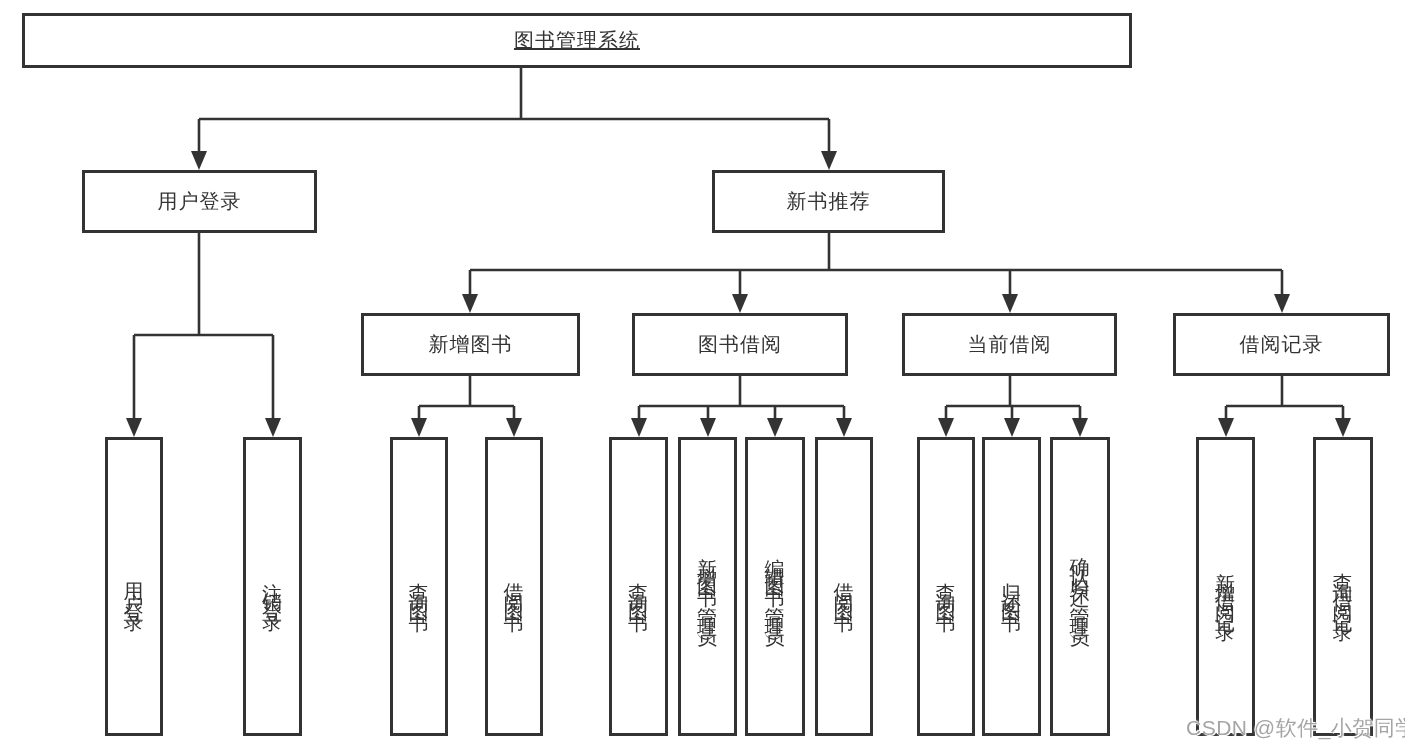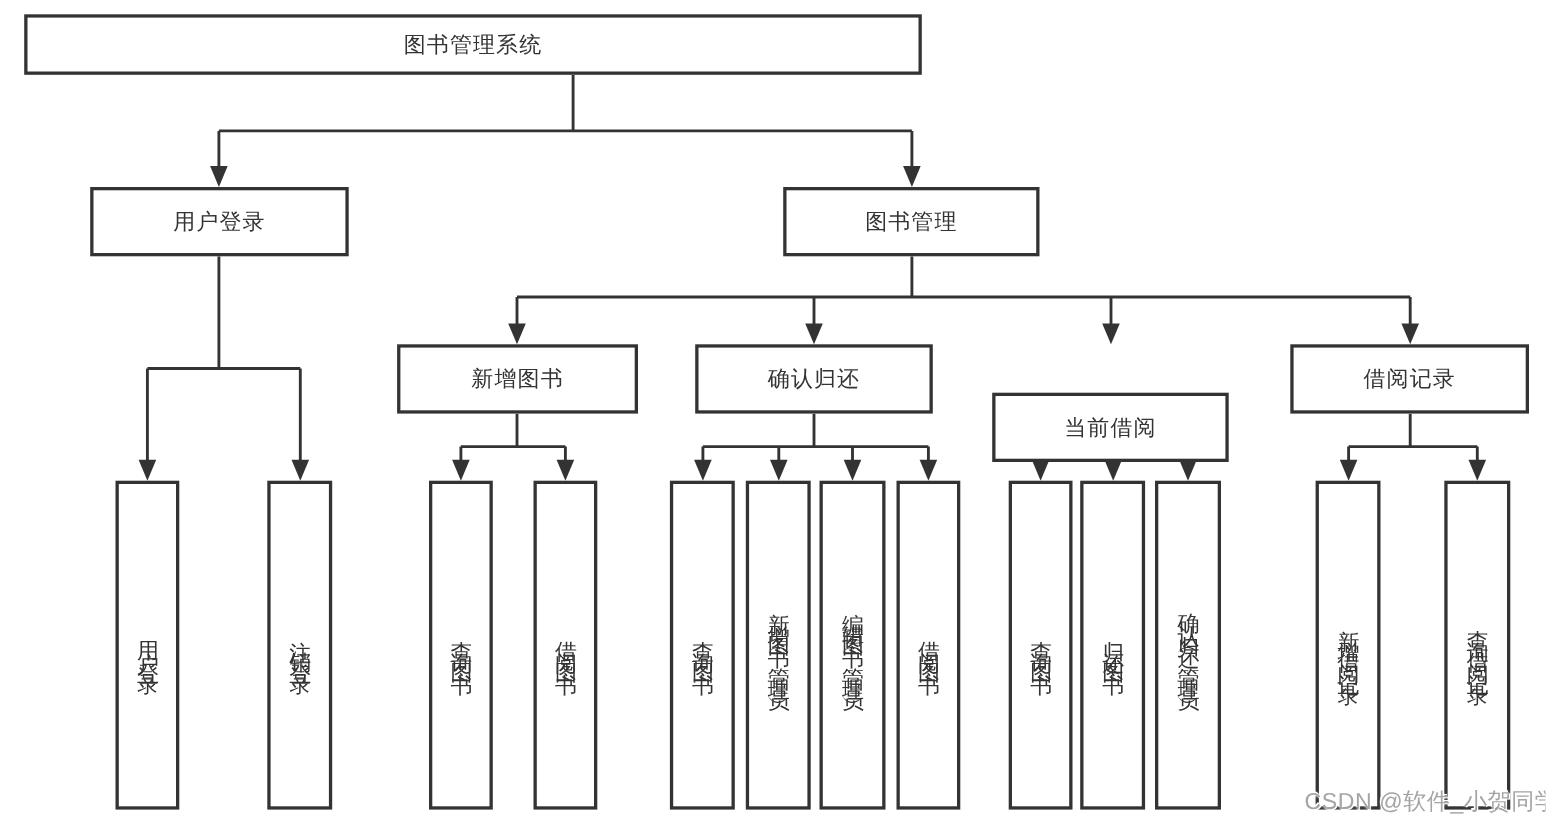--- a/index.html
+++ b/index.html
@@ -87,38 +87,38 @@
       <polygon points="767,418 783,418 775,437"></polygon>
       <polygon points="836,418 852,418 844,437"></polygon>
       <polygon points="938,418 954,418 946,437"></polygon>
       <polygon points="1004,418 1020,418 1012,437"></polygon>
       <polygon points="1072,418 1088,418 1080,437"></polygon>
       <polygon points="1218,418 1234,418 1226,437"></polygon>
       <polygon points="1335,418 1351,418 1343,437"></polygon>
     </g>
   </svg>
 
-  <div class="node" style="left:22px; top:13px; width:816px; height:55px;">
+  <div class="node" style="left:22px; top:13px; width:1110px; height:55px;text-decoration:underline;">
     <span>图书管理系统</span>
   </div>
 
   <div class="node" style="left:82px; top:170px; width:235px; height:63px;">
     <span>用户登录</span>
   </div>
   <div class="node" style="left:712px; top:170px; width:233px; height:63px;">
-    <span>图书管理</span>
+    <span>新书推荐</span>
   </div>
 
   <div class="node" style="left:361px; top:313px; width:219px; height:63px;">
     <span>新增图书</span>
   </div>
   <div class="node" style="left:632px; top:313px; width:216px; height:63px;">
-    <span>确认归还</span>
+    <span>图书借阅</span>
   </div>
-  <div class="node" style="left:902px; top:313px; width:215px; height:63px;margin-top:44px;">
+  <div class="node" style="left:902px; top:313px; width:215px; height:63px;">
     <span>当前借阅</span>
   </div>
   <div class="node" style="left:1173px; top:313px; width:217px; height:63px;text-align:right;">
     <span>借阅记录</span>
   </div>
 
   <div class="node leaf" style="left:105px; top:437px; width:58px; height:299px;">
     <span class="vtext">用户登录</span>
   </div>
   <div class="node leaf" style="left:243px; top:437px; width:59px; height:299px;">

